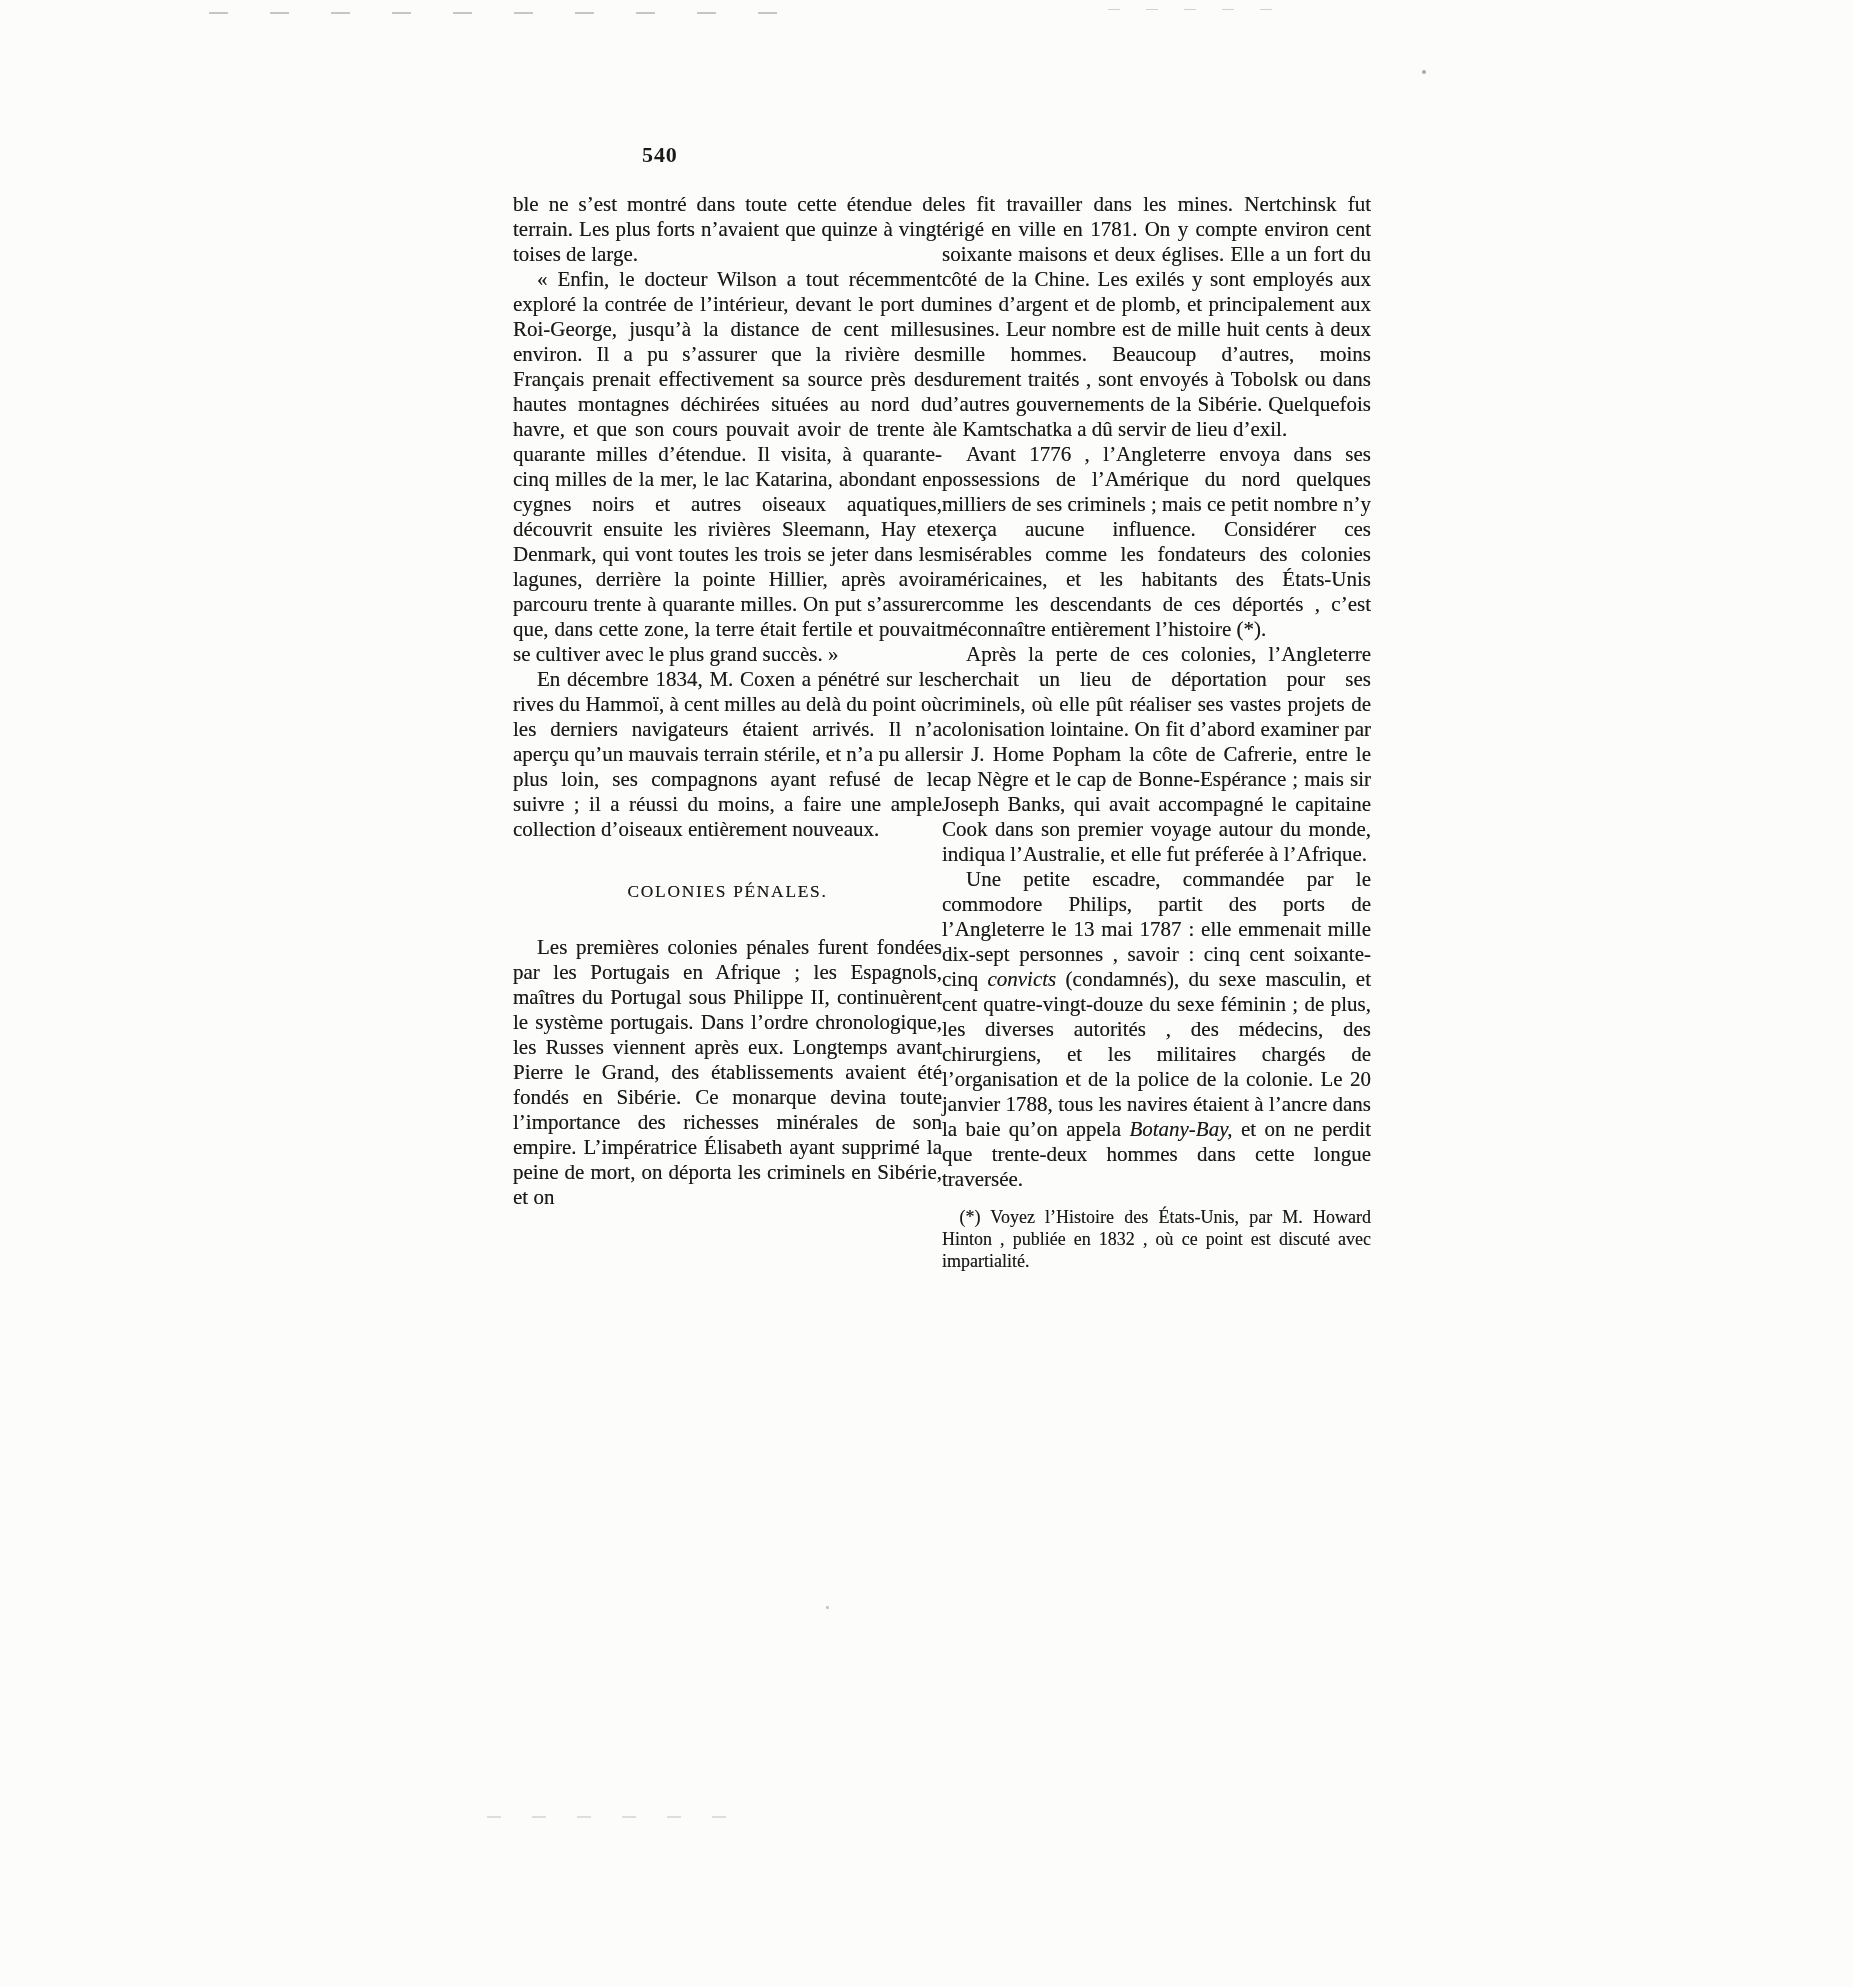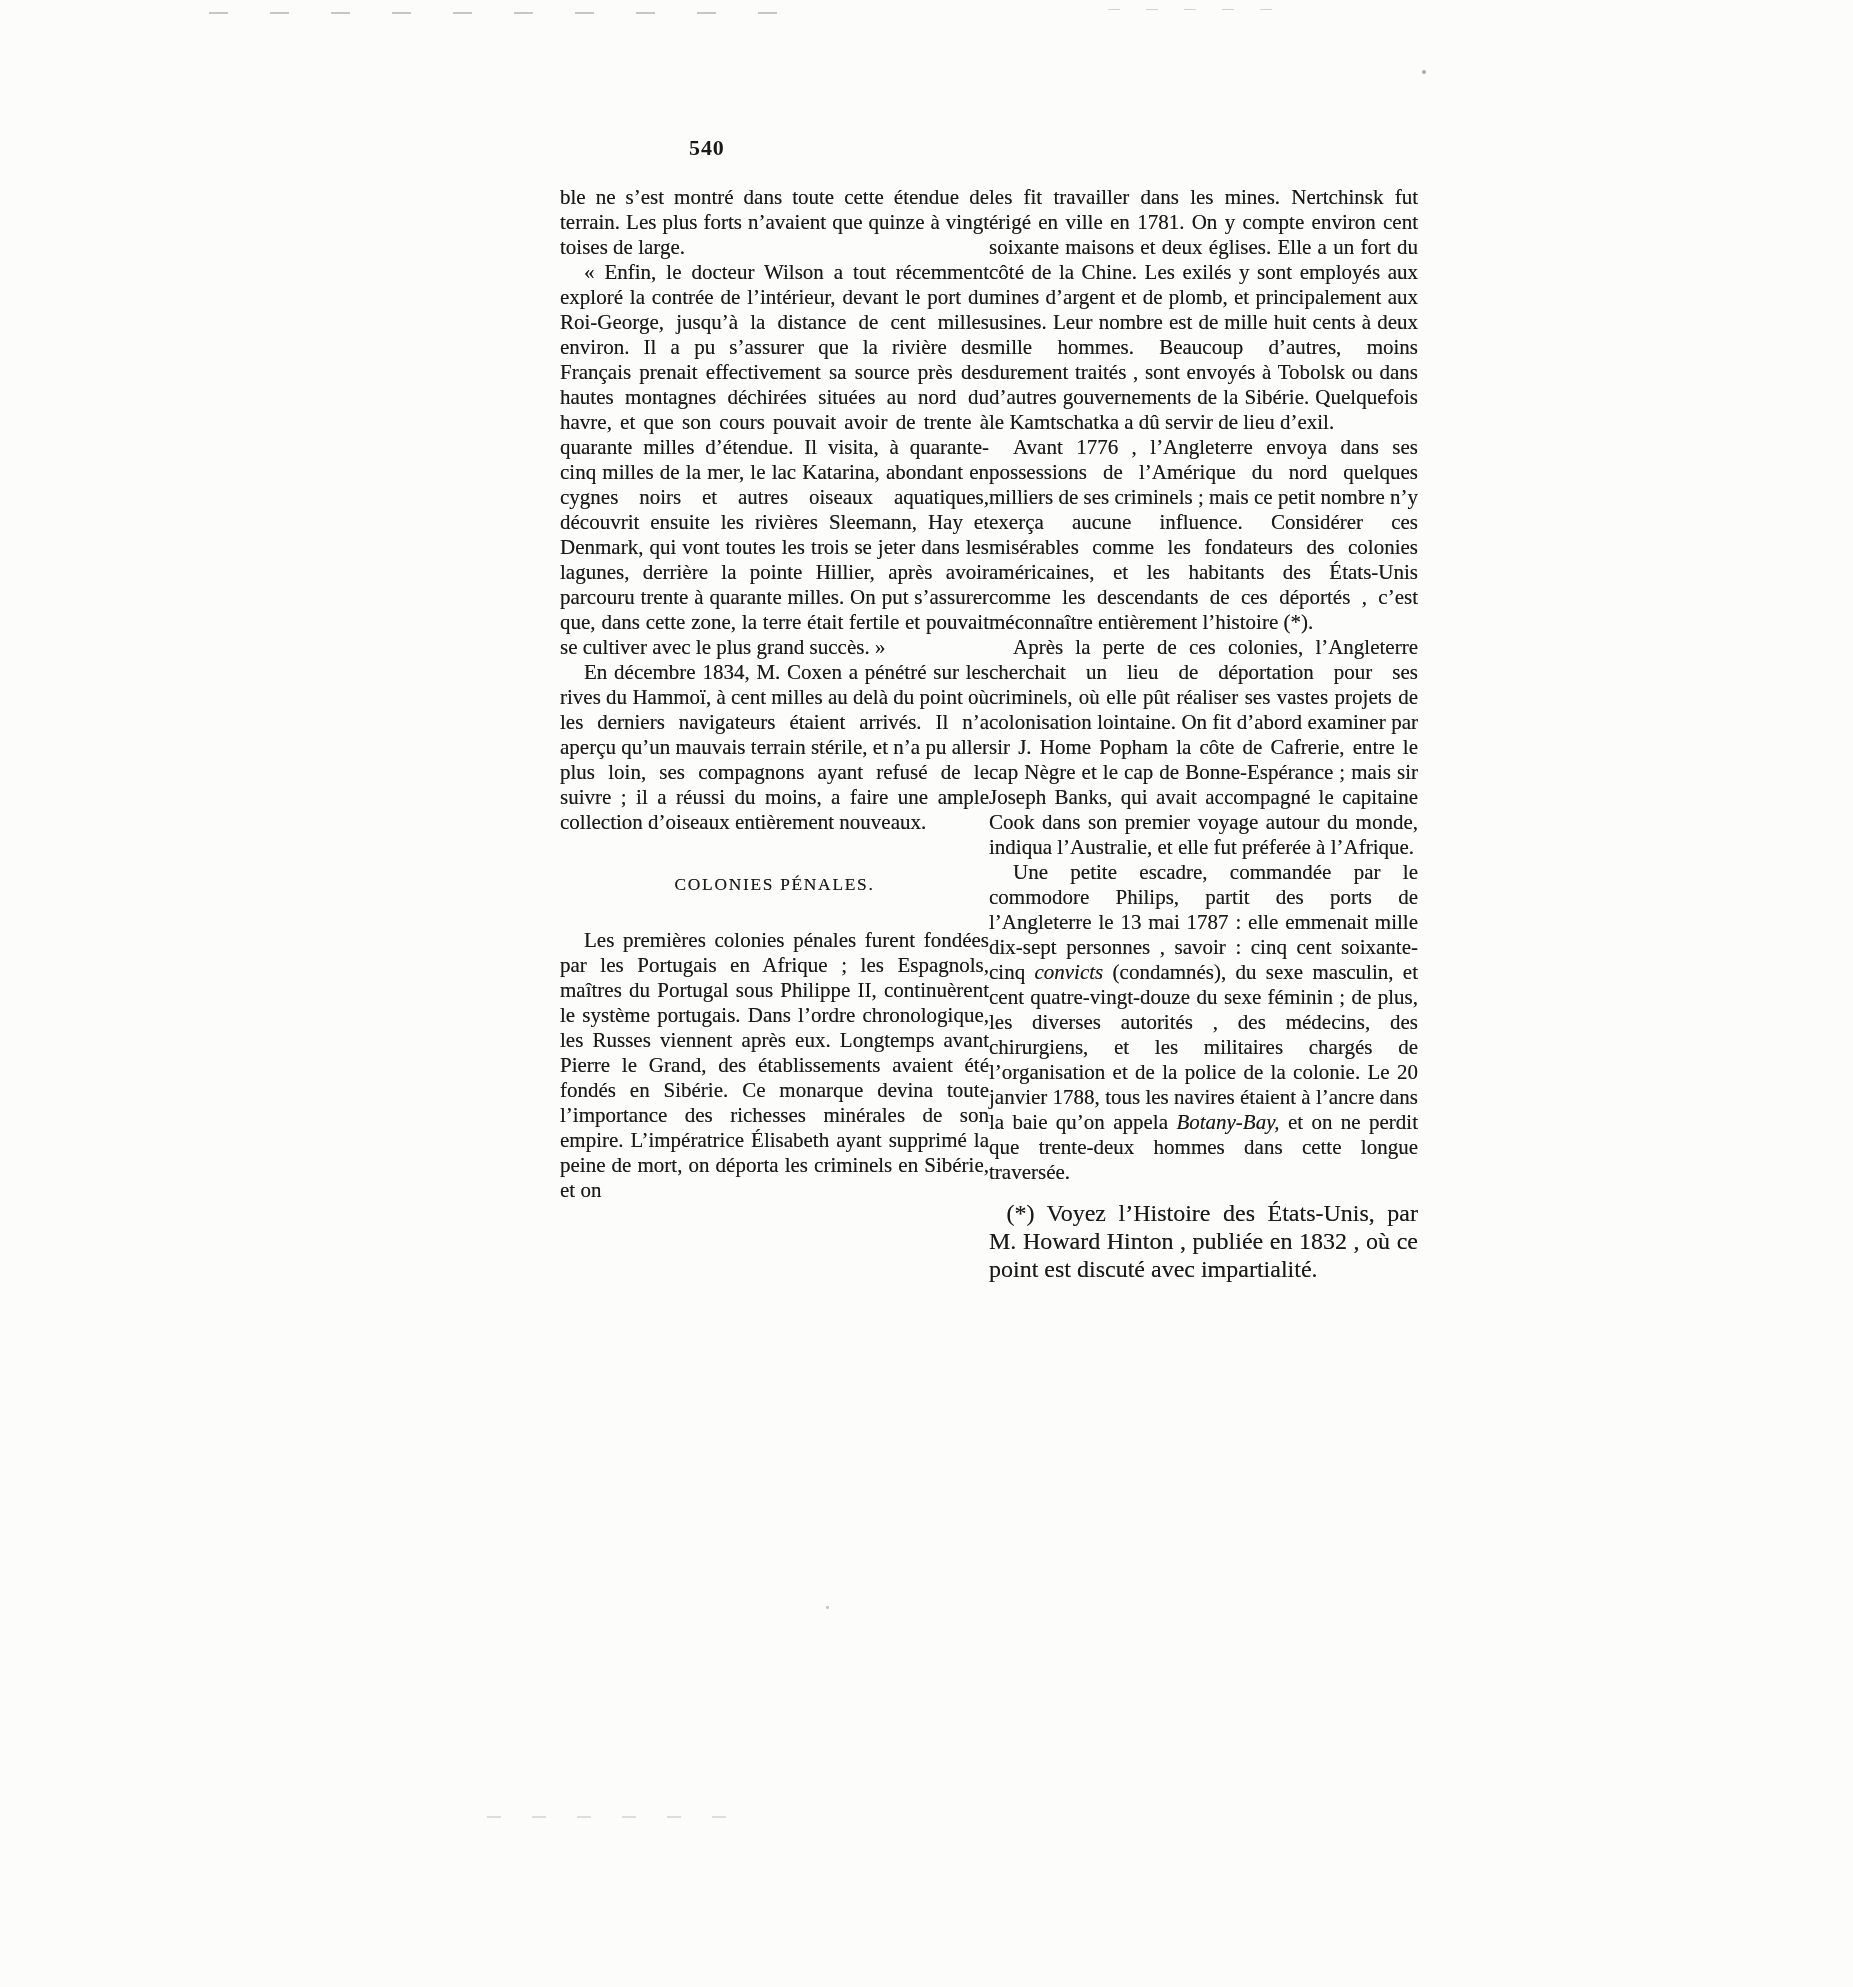--- a/index.html
+++ b/index.html
@@ -9,23 +9,22 @@
     height: 1988px;
     background: #fcfcfa;
     position: relative;
     overflow: hidden;
     font-family: "Liberation Serif", serif;
     color: #1b1a17;
   }
   #page {
     position: absolute;
     left: 513px;
-    top: 133px;
+    top: 140px;
     width: 886px;
-    margin-left: 47px;
   }
   .running-head {
     position: relative;
     height: 33px;
     margin-bottom: 19px;
   }
   .page-number {
     position: absolute;
     left: 129px;
     top: 1.7px;
@@ -57,22 +56,22 @@
   .col p.indent { text-indent: 24px; }
   h3.heading {
     text-align: center;
     font-size: 17.4px;
     font-weight: normal;
     letter-spacing: 1.7px;
     margin: 37px 0 31px 0;
     text-shadow: 0 0 0.4px rgba(20,18,15,0.55);
   }
   p.footnote {
-    font-size: 24px;
-    line-height: 28px;
+    font-size: 18px;
+    line-height: 22px;
     margin-top: 14px !important;
     text-indent: 17.4px;
   }
   
   .noise {
     position: absolute;
     pointer-events: none;
   }
   .n1 {
     left: 209px; top: 12px; width: 608px; height: 1.7px;

